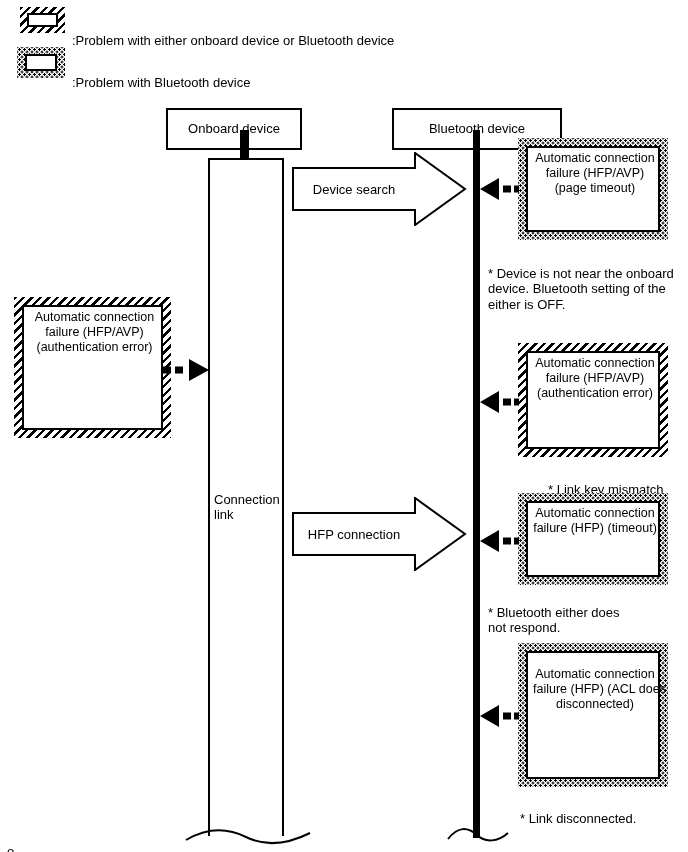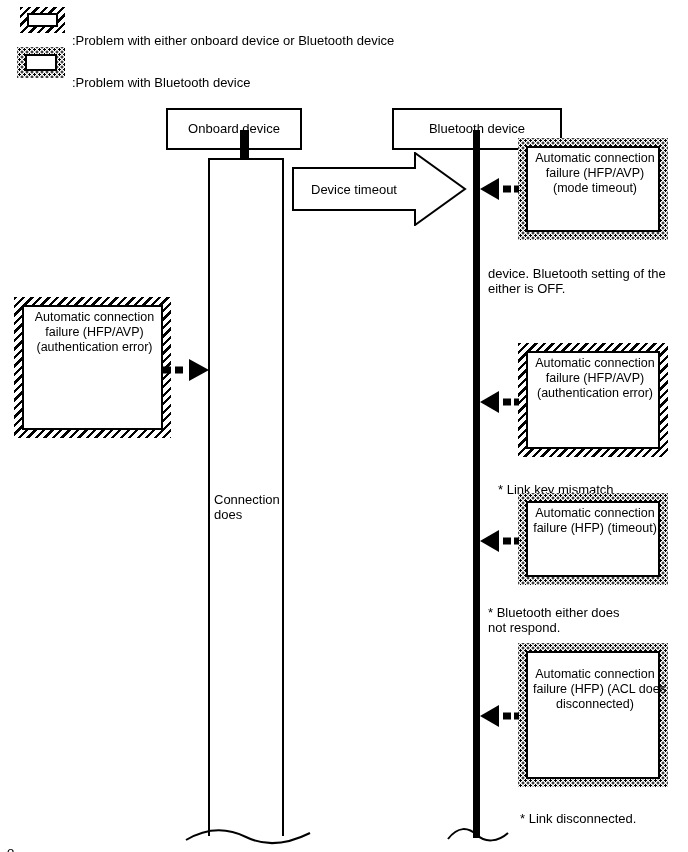--- a/index.html
+++ b/index.html
@@ -68,83 +68,90 @@
     <span>Onboard device</span>
   </div>
   <div class="abs header-box txt" style="left:392px; top:88px; width:170px; height:42px;">
     <span>Bluetooth device</span>
   </div>
 
   <div class="abs connector" style="left:240px; top:130px; width:9px; height:28px;"></div>
   <div class="abs activation" style="left:208px; top:158px; width:76px; height:678px;"></div>
   <div class="abs txt" style="left:214px; top:472px;">
     <div>Connection</div>
-    <div>does</div>
+    <div>link</div>
   </div>
 
   <div class="abs lifeline" style="left:473px; top:130px; width:7px; height:708px;"></div>
 
   <div class="abs" style="left:292px; top:152px; width:175px; height:74px;">
     <svg width="175" height="74" viewBox="0 0 175 74">
       <polygon points="1,16 123,16 123,1 173,37 123,73 123,58 1,58" fill="#fff" stroke="#000" stroke-width="2"></polygon>
     </svg>
-    <div class="arrow-label">Device timeout</div>
-  </div>
-
-
+    <div class="arrow-label">Device search</div>
+  </div>
+
+
+  <div class="abs" style="left:292px; top:497px; width:175px; height:74px;">
+    <svg width="175" height="74" viewBox="0 0 175 74">
+      <polygon points="1,16 123,16 123,1 173,37 123,73 123,58 1,58" fill="#fff" stroke="#000" stroke-width="2"></polygon>
+    </svg>
+    <div class="arrow-label">HFP connection</div>
+  </div>
 
   <div class="abs hatched" style="left:14px; top:297px; width:157px; height:141px;">
     <div class="inner small">
       <div>Automatic connection</div>
       <div>failure (HFP/AVP)</div>
       <div>(authentication error)</div>
     </div>
   </div>
   <div class="abs" style="left:162px; top:358px;">
     <svg width="48" height="24" viewBox="0 0 48 24">
       <rect x="1" y="8.5" width="8" height="7" fill="#000"></rect>
       <rect x="13" y="8.5" width="8" height="7" fill="#000"></rect>
       <polygon points="27,1 47,12 27,23" fill="#000"></polygon>
     </svg>
   </div>
 
   <div class="abs dotted" style="left:518px; top:138px; width:150px; height:102px;">
     <div class="inner small">
       <div>Automatic connection</div>
       <div>failure (HFP/AVP)</div>
-      <div>(mode timeout)</div>
+      <div>(page timeout)</div>
     </div>
   </div>
   <div class="abs" style="left:479px; top:177px;">
     <svg width="40" height="24" viewBox="0 0 40 24">
       <polygon points="1,12 20,1 20,23" fill="#000"></polygon>
       <rect x="24" y="8.5" width="8" height="7" fill="#000"></rect>
       <rect x="35" y="8.5" width="5" height="7" fill="#000"></rect>
     </svg>
   </div>
   <div class="abs txt note" style="left:488px; top:246px;">
+    <div>* Device is not near the onboard</div>
     <div>device. Bluetooth setting of the</div>
     <div>either is OFF.</div>
   </div>
 
   <div class="abs hatched" style="left:518px; top:343px; width:150px; height:114px;">
     <div class="inner small">
       <div>Automatic connection</div>
       <div>failure (HFP/AVP)</div>
       <div>(authentication error)</div>
     </div>
   </div>
   <div class="abs" style="left:479px; top:390px;">
     <svg width="40" height="24" viewBox="0 0 40 24">
       <polygon points="1,12 20,1 20,23" fill="#000"></polygon>
       <rect x="24" y="8.5" width="8" height="7" fill="#000"></rect>
       <rect x="35" y="8.5" width="5" height="7" fill="#000"></rect>
     </svg>
   </div>
-  <div class="abs txt note" style="left:498px; top:462px;">
+  <div class="abs txt note" style="left:548px; top:462px;">
     <div>* Link key mismatch</div>
   </div>
 
   <div class="abs dotted" style="left:518px; top:493px; width:150px; height:92px;">
     <div class="inner small">
       <div>Automatic connection</div>
       <div>failure (HFP) (timeout)</div>
     </div>
   </div>
   <div class="abs" style="left:479px; top:529px;">

